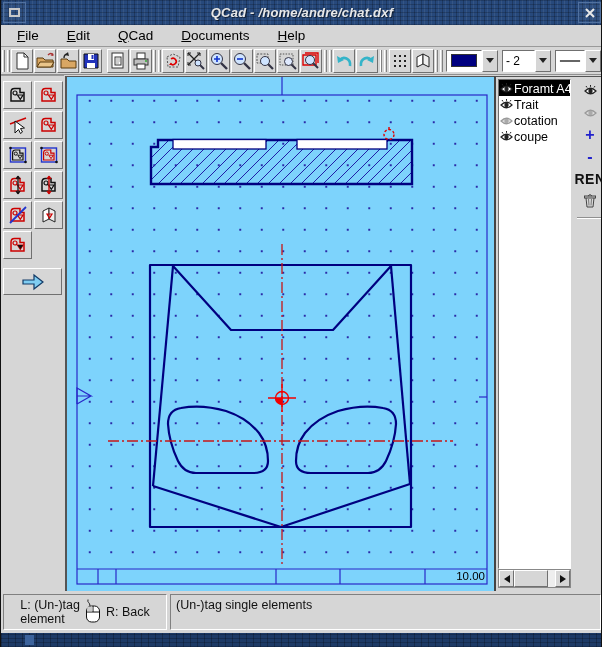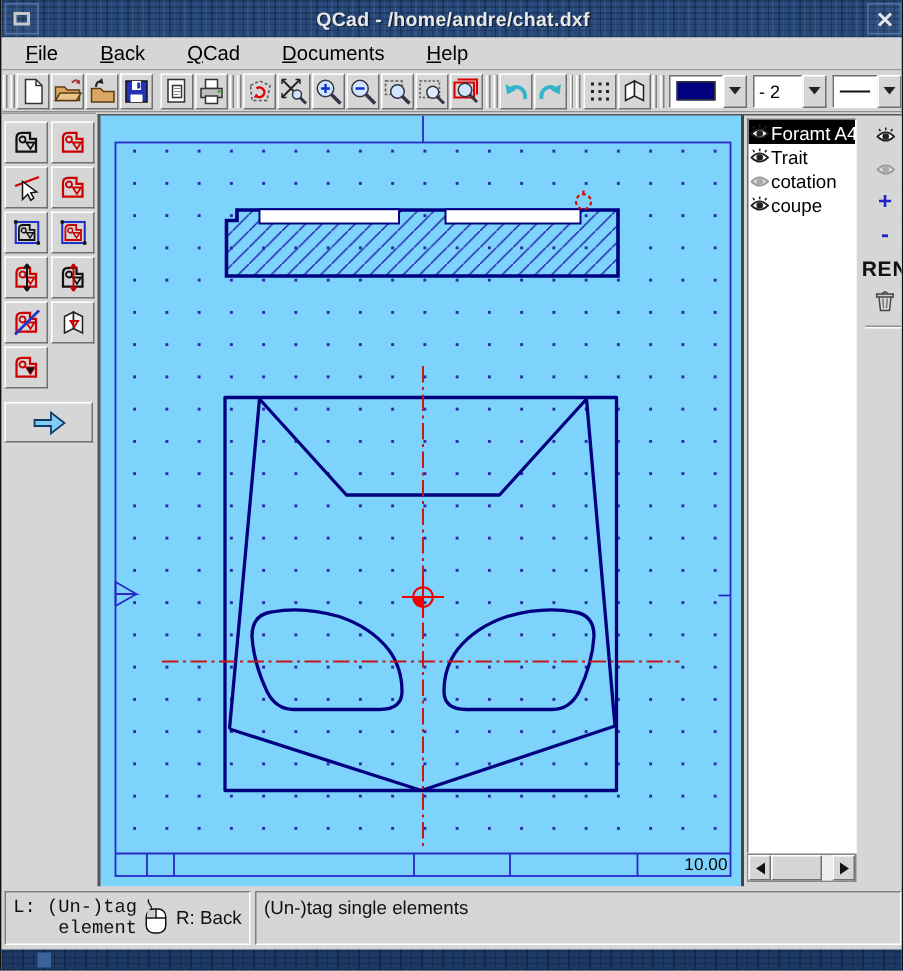--- a/index.html
+++ b/index.html
@@ -12,21 +12,21 @@
     background-color:#27497c;
     background-image:
       repeating-linear-gradient(90deg, rgba(0,0,0,.22) 0 1px, transparent 1px 7px),
       repeating-linear-gradient(0deg, rgba(0,0,0,.20) 0 1px, transparent 1px 4px),
       repeating-linear-gradient(90deg, transparent 0 3px, rgba(255,255,255,.07) 3px 4px, transparent 4px 7px);
     display:flex;align-items:center;}
   .win-menu-btn{width:23px;height:21px;margin-left:2px;border:1px solid #51719f;
     display:flex;align-items:center;justify-content:center;background:rgba(255,255,255,.04);}
   .win-menu-btn .sq{width:11px;height:9px;border:2px solid #c8c8c8;}
   .title-text{flex:1;text-align:center;color:#e8e8e8;font-weight:bold;font-size:13px;
-    text-shadow:1px 1px 0 rgba(0,0,0,.5);letter-spacing:.2px;}
+    text-shadow:1px 1px 0 rgba(0,0,0,.5);letter-spacing:.2px;font-style:italic;}
   .close-btn{width:23px;height:21px;margin-right:2px;border:1px solid #51719f;
     color:#e8e8e8;font-weight:bold;font-size:14px;display:flex;align-items:center;
     justify-content:center;background:rgba(255,255,255,.04);}
   
   .menubar{position:absolute;left:0;top:25px;width:602px;height:22px;background:#d6d6d6;
     border-bottom:1px solid #9a9a9a;display:flex;align-items:center;font-size:13.5px;color:#000;}
   .menu-item{margin-left:14px;margin-right:14px;}
   .menu-item::first-letter{text-decoration:underline;}
   .menu-item:first-child{margin-left:16px;}
   
@@ -81,21 +81,21 @@
   .lt-sep{width:26px;border-top:1px solid #909090;border-bottom:1px solid #fff;margin-top:8px;}
   
   .statusbar{position:absolute;left:0;top:591px;width:602px;height:42px;background:#d6d6d6;
     display:flex;align-items:stretch;padding:3px 2px;}
   .st-cell{border:1px solid;border-color:#808080 #fff #fff #808080;margin-right:3px;
     display:flex;align-items:center;overflow:hidden;}
   .st-mode{width:176px;color:#e60000;font-weight:bold;font-size:25px;padding-left:14px;letter-spacing:1px;}
   .st-mouse{width:164px;justify-content:center;font-size:12.5px;color:#111;}
   .st-msg{flex:1;align-items:flex-start;font-size:12.5px;color:#111;padding:3px 0 0 5px;margin-right:0;}
   .mouse-hints{display:flex;align-items:flex-start;gap:4px;}
-  .hint-col{text-align:right;line-height:14px;font-family:Liberation Mono, monospace;}
+  .hint-col{text-align:left;line-height:14px;}
   .bottomborder{position:absolute;left:0;top:633px;width:602px;height:14px;
     background-color:#1d3a66;
     background-image:
       repeating-linear-gradient(90deg, rgba(0,0,0,.25) 0 1px, transparent 1px 7px),
       repeating-linear-gradient(0deg, rgba(0,0,0,.22) 0 1px, transparent 1px 4px);}
   .bb-grip{position:absolute;left:24px;top:2px;width:9px;height:10px;background:#3c639c;}
 </style>
 </head>
 <body>
 
@@ -108,21 +108,21 @@
     <div class="title-text">QCad - /home/andre/chat.dxf</div>
     <div class="close-btn">
       <svg width="12" height="12" viewBox="0 0 12 12">
         <path d="M2,2 L10,10 M10,2 L2,10" stroke="#e8e8e8" stroke-width="2"></path>
       </svg>
     </div>
   </div>
 
   <div class="menubar">
     <div class="menu-item">File</div>
-    <div class="menu-item">Back</div>
+    <div class="menu-item">Edit</div>
     <div class="menu-item">QCad</div>
     <div class="menu-item">Documents</div>
     <div class="menu-item">Help</div>
   </div>
 
   <div class="toolbar">
     <div class="handle"></div>
       <div class="handle"></div>
     <button class="tb">
       <svg width="20" height="20" viewBox="0 0 20 20">

